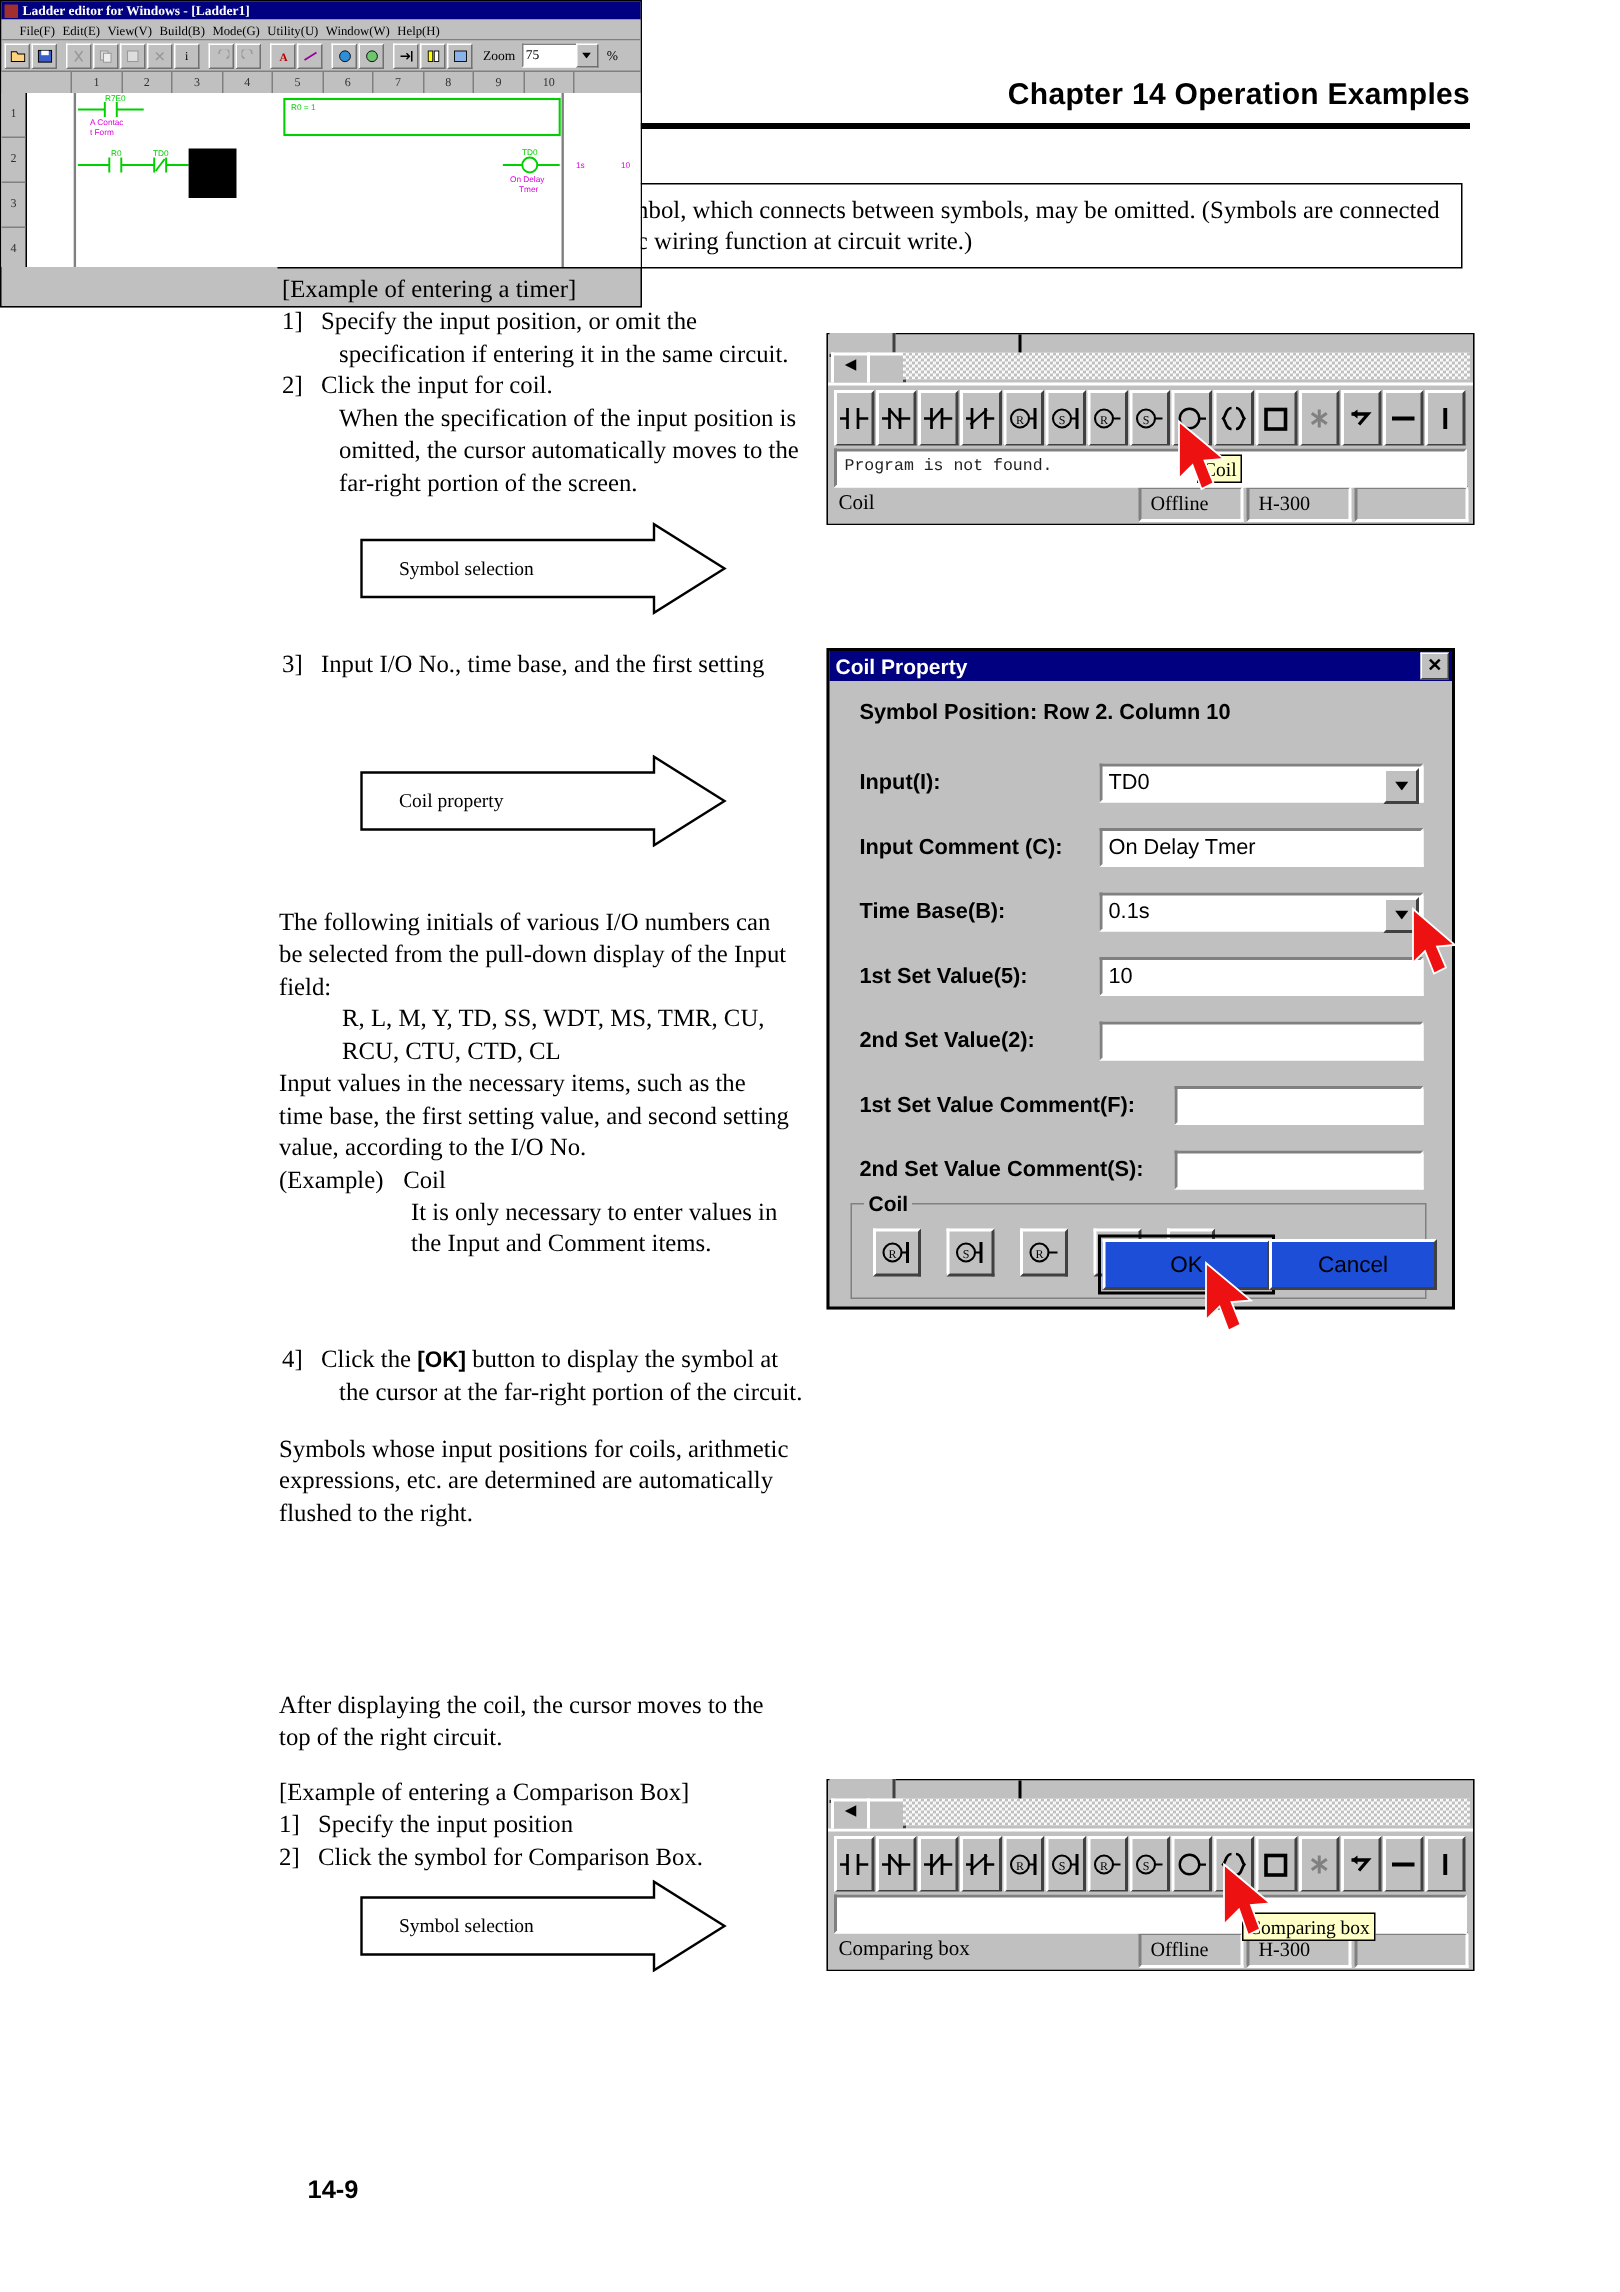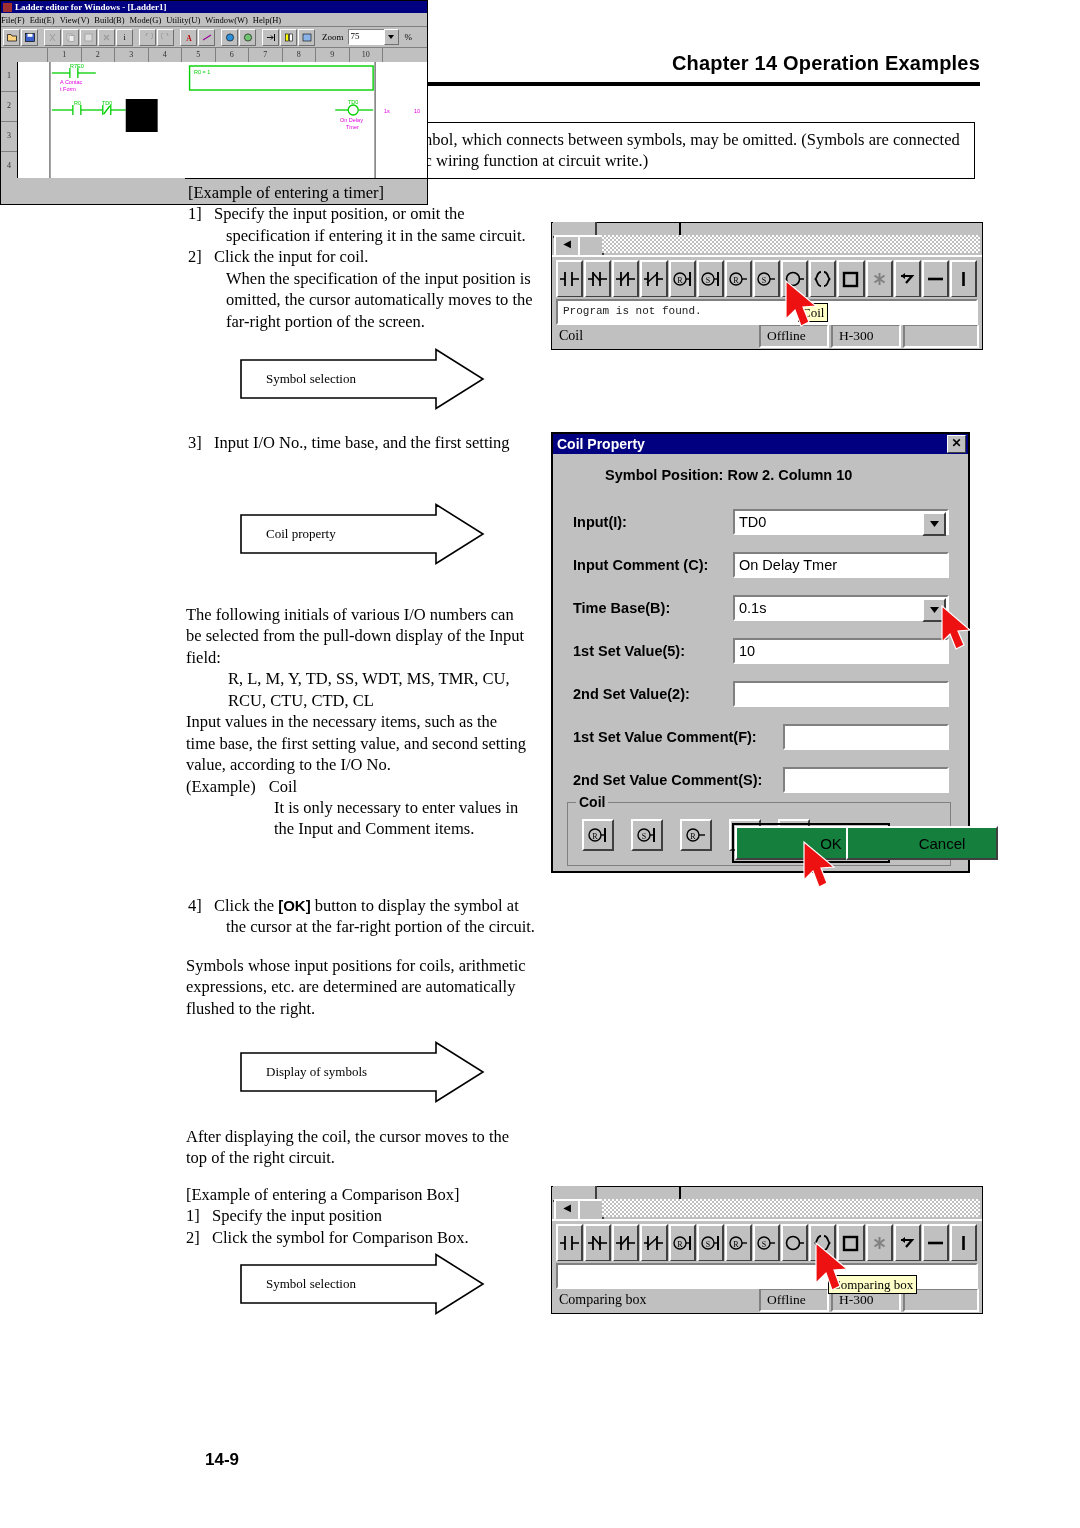--- a/index.html
+++ b/index.html
@@ -82,42 +82,42 @@
   .redarrow{position:absolute;z-index:8;pointer-events:none;}
 
   
   #coil-property{left:551px;top:432px;width:419px;height:441px;border:2px solid #000;box-sizing:border-box;}
   #coil-property .tbar{height:20px;background:#000080;color:#fff;display:flex;align-items:center;
      font-size:14px;font-weight:bold;padding:0 2px 0 4px;}
   #coil-property .tbar .t{flex:1;}
   .xbtn{width:17px;height:16px;background:#c0c0c0;border-top:1px solid #fff;border-left:1px solid #fff;border-right:1px solid #404040;border-bottom:1px solid #404040;
      color:#000;font-size:12px;font-weight:bold;line-height:14px;text-align:center;}
   #coil-property .body{position:relative;height:calc(100% - 20px);padding:0;}
-  .sympos{position:absolute;left:20px;top:13px;font-size:14.5px;font-weight:bold;margin-left:32px;}
+  .sympos{position:absolute;left:20px;top:13px;font-size:14.5px;font-weight:bold;}
   .frow{position:absolute;left:20px;height:26px;font-size:14.5px;font-weight:bold;display:flex;align-items:center;text-align:center;}
   .fin{position:absolute;height:26px;box-sizing:border-box;font-size:14.5px;line-height:22px;padding-left:4px;background:#fff;
      border-top:2px solid #808080;border-left:2px solid #808080;border-right:2px solid #fff;border-bottom:2px solid #fff;}
   .combo-arrow{position:absolute;right:1px;top:1px;width:20px;height:20px;background:#c0c0c0;
      border-top:2px solid #fff;border-left:2px solid #fff;border-right:2px solid #404040;border-bottom:2px solid #404040;
      display:flex;align-items:center;justify-content:center;}
   .grp{position:absolute;border:1.5px groove #808080;}
   .grp>.cap-lbl{position:absolute;left:8px;top:-9px;background:#c0c0c0;padding:0 3px;font-size:14px;font-weight:bold;}
   .coilbtn{width:28px;height:28px;background:#c0c0c0;
      border-top:2px solid #fff;border-left:2px solid #fff;border-right:2px solid #404040;border-bottom:2px solid #404040;
      display:flex;align-items:center;justify-content:center;}
-  .dlgbtn{position:absolute;width:108px;height:30px;background:#15803d;
+  .dlgbtn{position:absolute;width:108px;height:30px;background:#1d4ed8;
      border-top:2px solid #fff;border-left:2px solid #fff;border-right:2px solid #404040;border-bottom:2px solid #404040;
-     font-size:15px;display:flex;align-items:center;justify-content:center;font-family:"Liberation Sans",sans-serif;padding-left:40px;}
+     font-size:15px;display:flex;align-items:center;justify-content:center;font-family:"Liberation Sans",sans-serif;}
   .dlgbtn.def{outline:2px solid #000;outline-offset:1px;}
 
   
   #ladder-editor{left:551px;top:892px;width:428px;height:205px;border:1px solid #000;box-sizing:border-box;background:#c0c0c0;}
   #ladder-editor .ltbar{height:12px;background:#000080;color:#fff;font-size:9px;font-weight:bold;display:flex;align-items:center;padding-left:2px;}
   #ladder-editor .licon{width:9px;height:9px;background:#a03030;margin-right:3px;flex:none;}
-  #ladder-editor .lmenu{height:13px;display:flex;align-items:center;font-size:8.5px;background:#c0c0c0;padding-left:0;gap:5px;border-bottom:1px solid #808080;}
+  #ladder-editor .lmenu{height:13px;display:flex;align-items:center;font-size:8.5px;background:#c0c0c0;padding-left:12px;gap:5px;border-bottom:1px solid #808080;}
   #ladder-editor .lmenu .mi{white-space:nowrap;}
   #ladder-editor .ltool{height:20px;display:flex;align-items:center;background:#c0c0c0;padding:1px 2px;box-sizing:border-box;gap:1px;}
   .tbtn{width:15px;height:15px;background:#c0c0c0;border-top:1px solid #fff;border-left:1px solid #fff;border-right:1px solid #707070;border-bottom:1px solid #707070;
      display:flex;align-items:center;justify-content:center;}
   .tsep{width:4px;}
   .zoomlbl{font-size:9px;margin-left:6px;}
   .zoombox{width:34px;height:14px;background:#fff;border-top:1px solid #808080;border-left:1px solid #808080;border-right:1px solid #fff;border-bottom:1px solid #fff;
      font-size:9px;line-height:13px;padding-left:2px;margin-left:3px;position:relative;}
   .zoombox .za{position:absolute;right:-14px;top:-1px;width:13px;height:14px;background:#c0c0c0;border-top:1px solid #fff;border-left:1px solid #fff;border-right:1px solid #707070;border-bottom:1px solid #707070;display:flex;align-items:center;justify-content:center;}
   .pct{font-size:9px;margin-left:18px;}
@@ -202,26 +202,20 @@
       <span class="ind">the cursor at the far-right portion of the circuit.</span>
     </div>
   </div>
 
   <div class="txt w" style="left:186px;top:955px;">
     <div>Symbols whose input positions for coils, arithmetic</div>
     <div>expressions, etc. are determined are automatically</div>
     <div>flushed to the right.</div>
   </div>
 
-  <div class="arrow" style="left:240px;top:1041px;">
-    <svg viewBox="0 0 245 62" preserveAspectRatio="none">
-      <path d="M1,12 L196,12 L196,1.5 L243,31 L196,60.5 L196,50 L1,50 Z" fill="#fff" stroke="#000" stroke-width="1.6"></path>
-    </svg>
-    <span class="lbl">Display of symbols</span>
-  </div>
 
   <div class="txt w" style="left:186px;top:1126px;">
     <div>After displaying the coil, the cursor moves to the</div>
     <div>top of the right circuit.</div>
   </div>
 
   <div class="txt w" style="left:186px;top:1184px;">
     <div>[Example of entering a Comparison Box]</div>
     <div>
       <span class="num">1]</span><span>Specify the input position</span>

